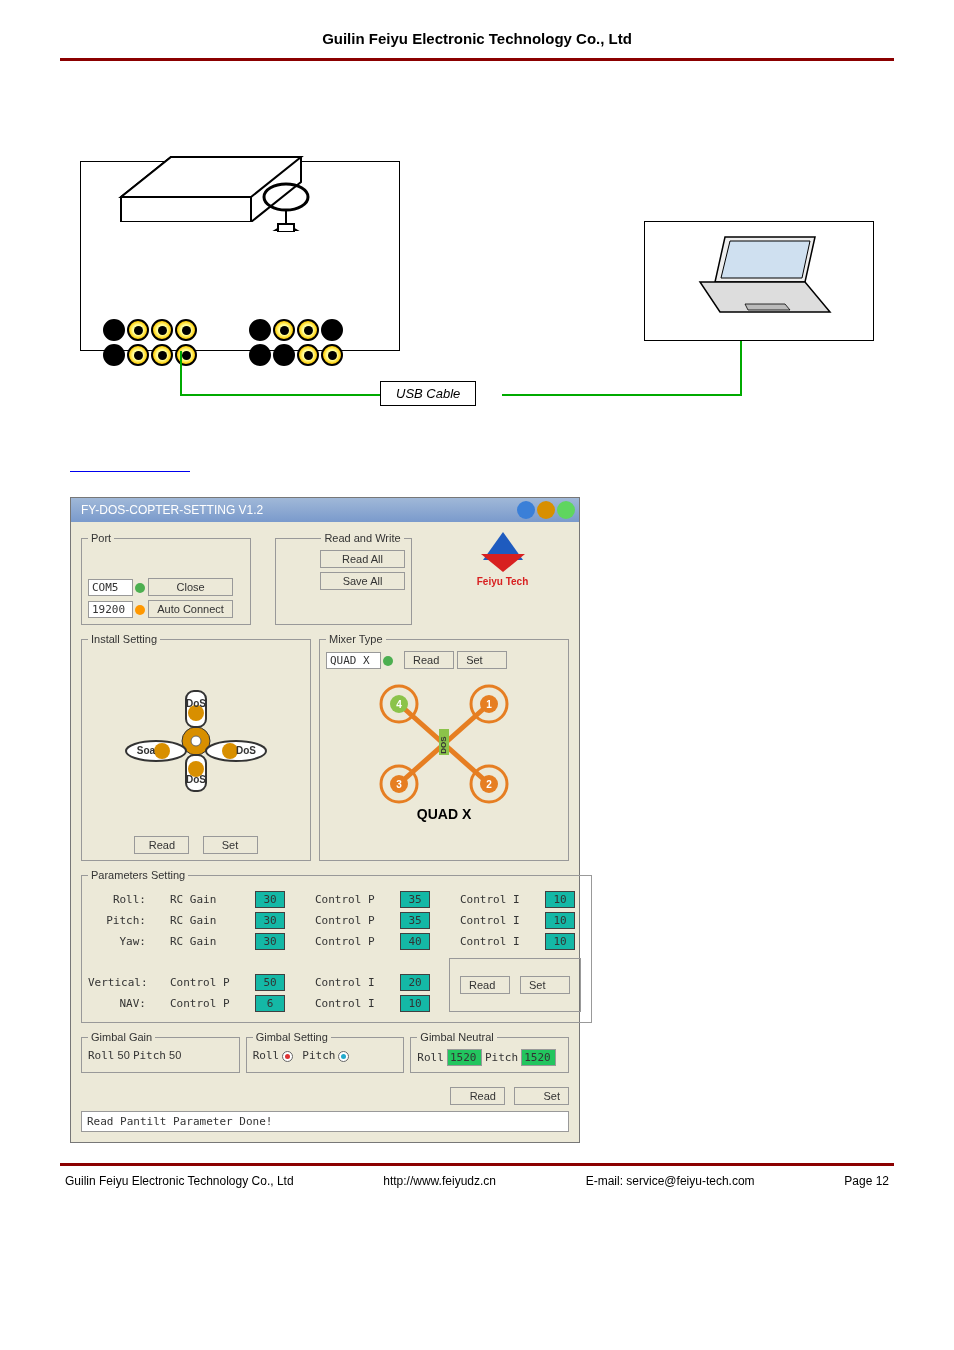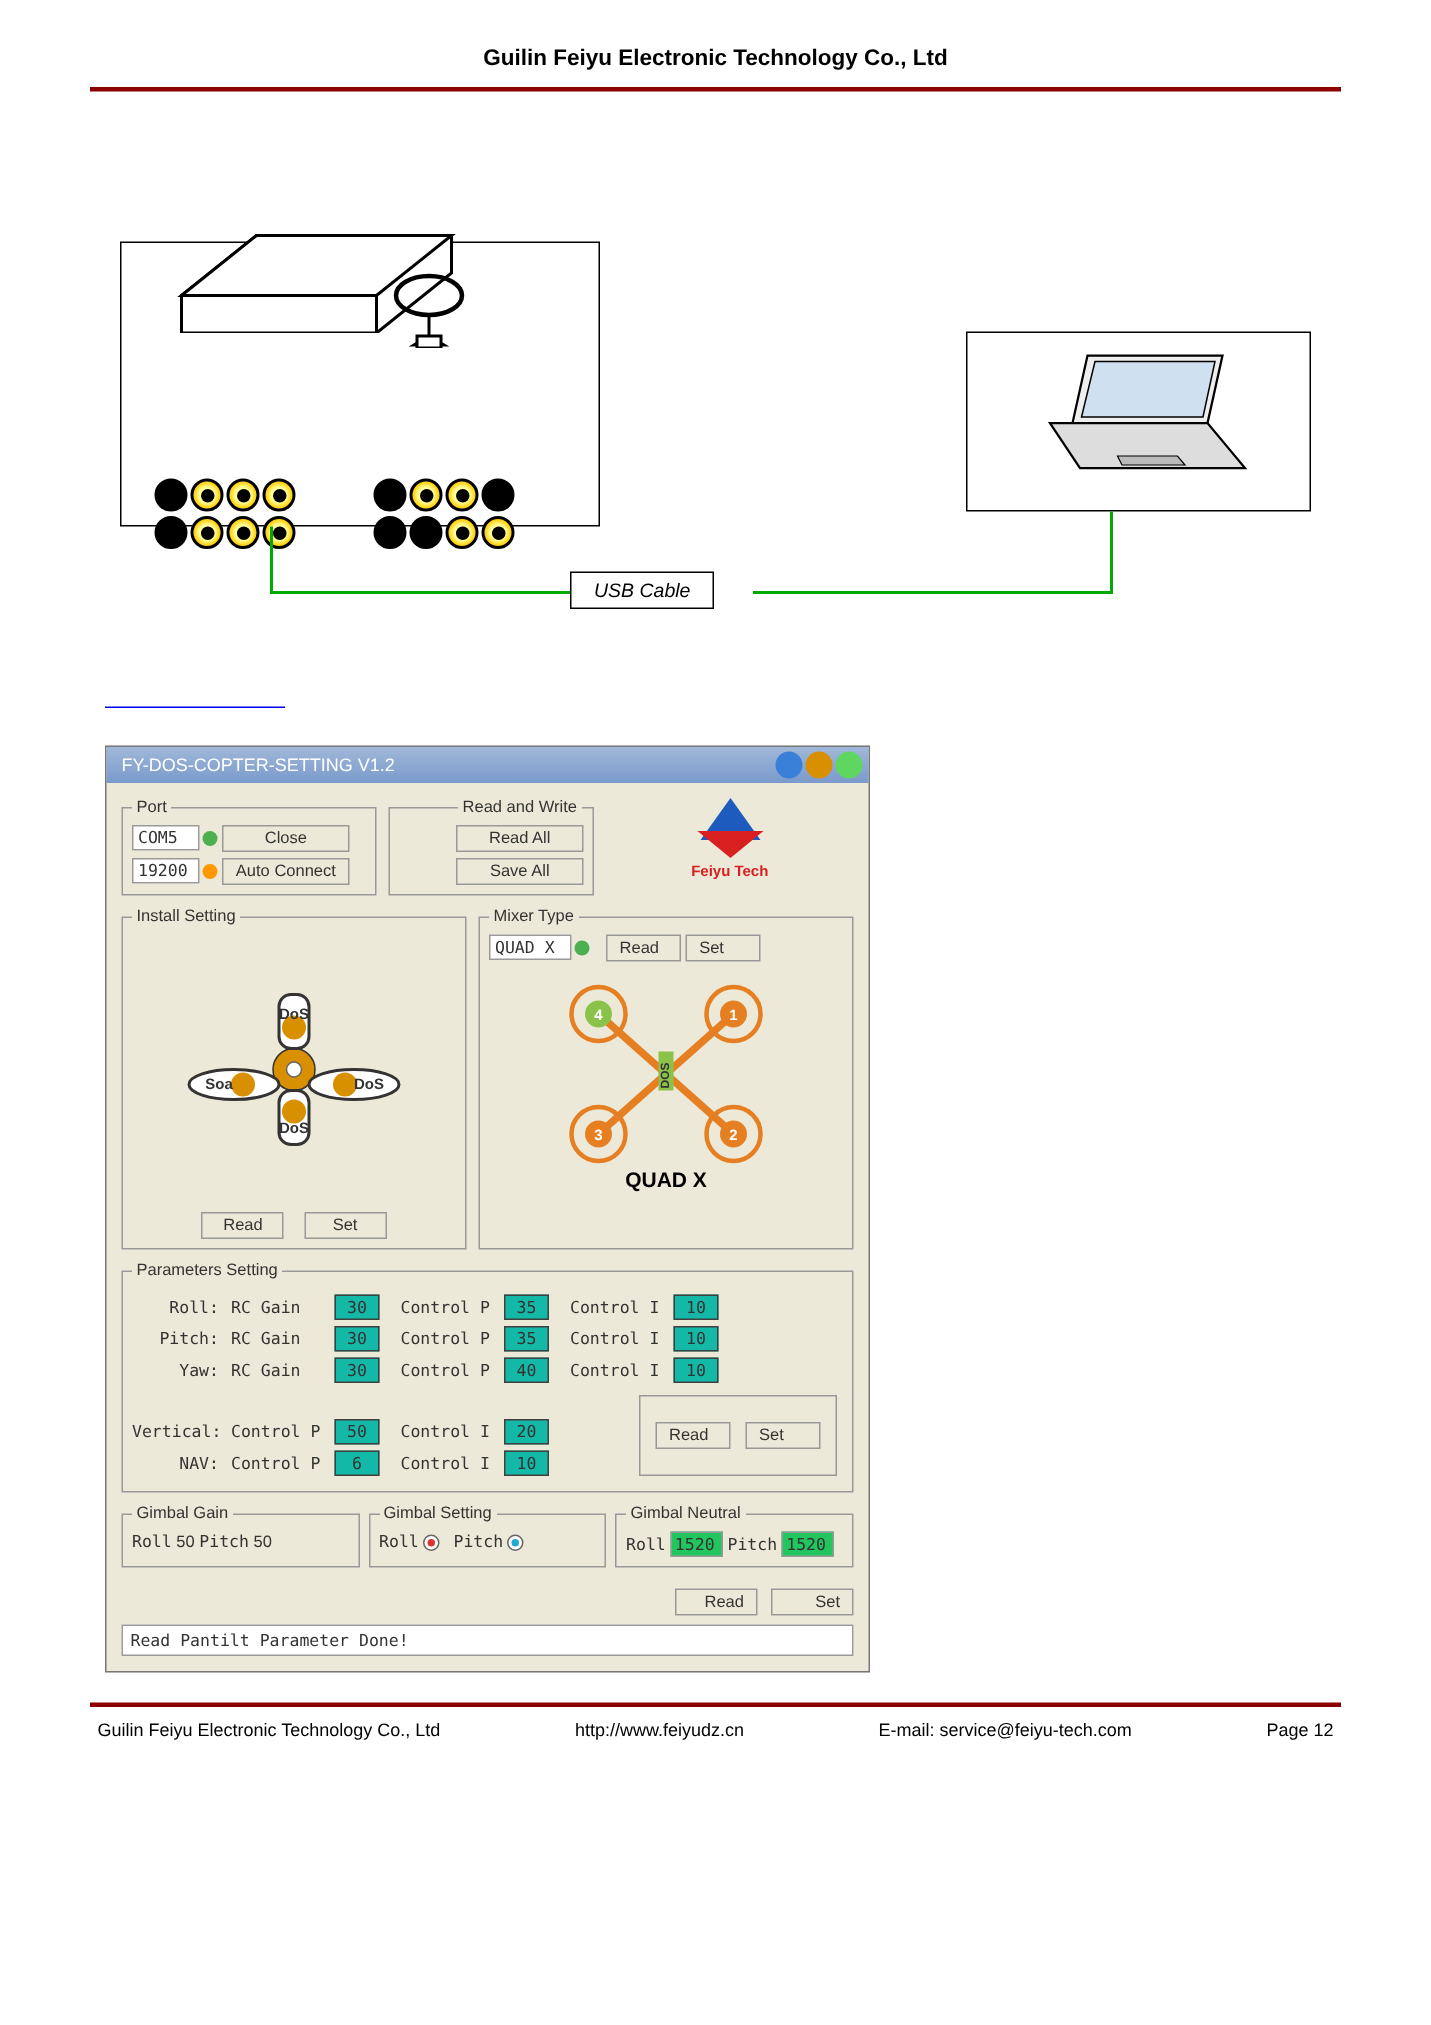--- a/index.html
+++ b/index.html
@@ -41,21 +41,21 @@
     .titlebtns { display:flex; gap:2px; }
     .tbtn { width:18px; height:18px; border-radius:50%; display:inline-block;}
     .tbtn.min { background:#3a7fd8;}
     .tbtn.max { background:#d88f00;}
     .tbtn.close { background:#5fd65f;}
 
     .winbody { padding: 10px; color:#333; }
     fieldset { border: 1px solid #999; padding: 6px; margin-bottom: 8px; font-size: 11px; }
     legend { font-size: 11px; padding: 0 3px; }
 
-    .top-row { display:flex; gap:8px; }
+    .top-row { display:flex; gap:24px; }
     .port-fs { width: 170px; }
     .rw-fs { width: 114px; text-align:center;padding-left:44px;}
     .logo-area { flex:1; text-align:center; }
     .feiyu-logo { position:relative; width:50px; height:42px; margin:0 auto;}
     .tri-blue { position:absolute; width:0;height:0; border-left:20px solid transparent; border-right:20px solid transparent; border-bottom:28px solid #1e5bbf; left:5px; top:0;}
     .tri-red { position:absolute; width:0;height:0; border-left:22px solid transparent; border-right:22px solid transparent; border-top:18px solid #d82020; left:3px; top:22px;}
     .feiyu-text { color:#d82020; font-size:10px; font-weight:bold; margin-top:2px;}
 
     .combo { background:#fff; border:1px solid #999; padding:1px 3px; display:inline-block; width:45px; font-family:monospace; font-size:11px;}
     .btn { background:#ece9d8; border:1px solid #999; padding:2px 8px; font-size:11px; cursor:pointer; display:inline-block; }
@@ -64,21 +64,21 @@
     .dot-orange { display:inline-block; width:10px; height:10px; border-radius:50%; background:#ff9800; vertical-align:middle; margin-left:2px;}
 
     .mid-row { display:flex; gap:8px; }
     .install-fs { width: 230px; }
     .mixer-fs { flex:1; }
 
     .btnrow { text-align:center; margin-top:5px;}
     .btnrow .btn { margin:0 5px; width:55px;}
 
     .params-fs { }
-    .paramrow { display:flex; align-items:center; margin:4px 0; gap:4px; font-family:monospace; font-size:11px;}
+    .paramrow { display:flex; align-items:center; margin:4px 0; gap:20px; font-family:monospace; font-size:11px;}
     .paramrow .lbl { width:62px; text-align:right; padding-right:4px;}
     .paramrow .plabel { width:65px; }
     .paramrow .pval { width:30px; background:#14b8a6; border:1px solid #404040; text-align:center; padding:1px 2px; margin-right:10px;}
 
     .gimbal-row { display:flex; gap:6px; }
     .gimbal-row fieldset { flex:1; }
     .mono { font-family: monospace; font-size:11px;}
     .radio { display:inline-block; width:11px; height:11px; border-radius:50%; border:1px solid #666; vertical-align:middle; background:#fff;}
     .radio.checked::after { content:""; display:block; width:5px; height:5px; border-radius:50%; background:#d33; margin:2px;}
     .radio.cyan::after { background:#2ac;}
@@ -156,21 +156,21 @@
         <span class="tbtn min"></span>
         <span class="tbtn max"></span>
         <span class="tbtn close"></span>
       </span>
     </div>
     <div class="winbody">
 
       <div class="top-row">
         <fieldset class="port-fs">
           <legend>Port</legend>
-          <div style="margin-bottom:4px;">
+          <div style="margin-bottom:4px;margin-top:28px;">
             <span class="combo">COM5</span><span class="dot-green"></span>
             <span class="btn btn-wide">Close</span>
           </div>
           <div>
             <span class="combo">19200</span><span class="dot-orange"></span>
             <span class="btn btn-wide">Auto Connect</span>
           </div>
         </fieldset>
 
         <fieldset class="rw-fs">

